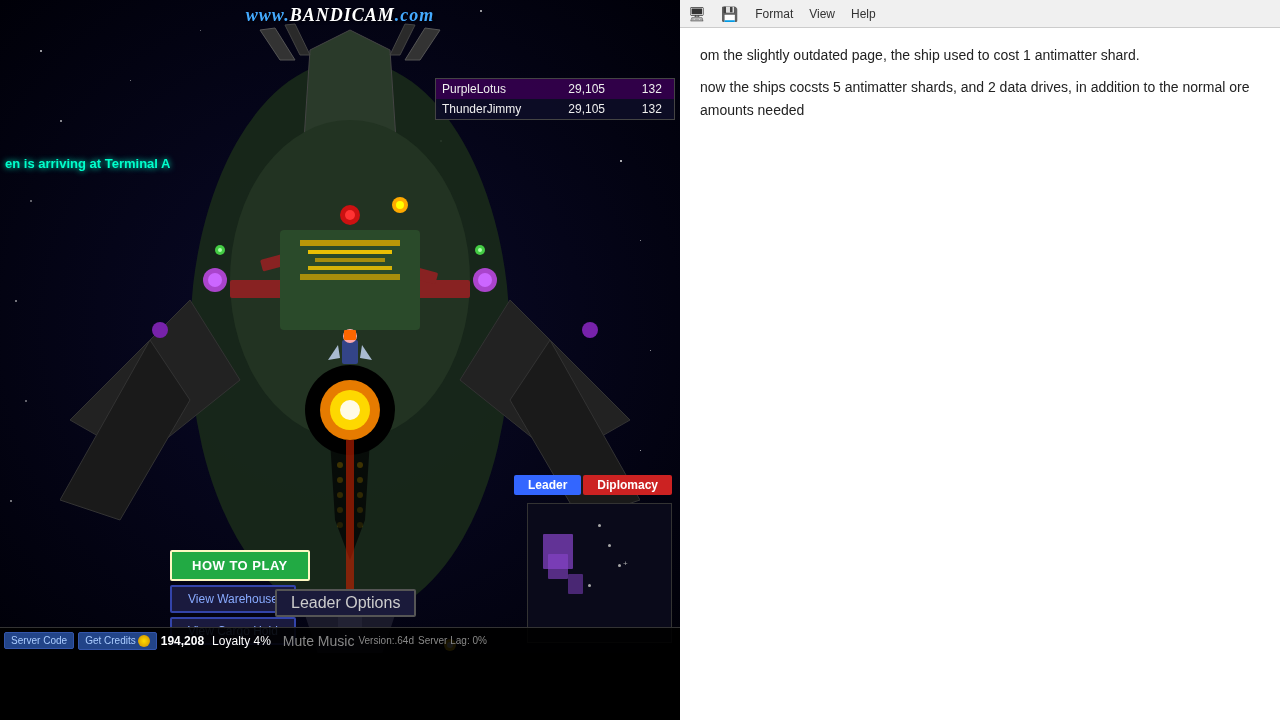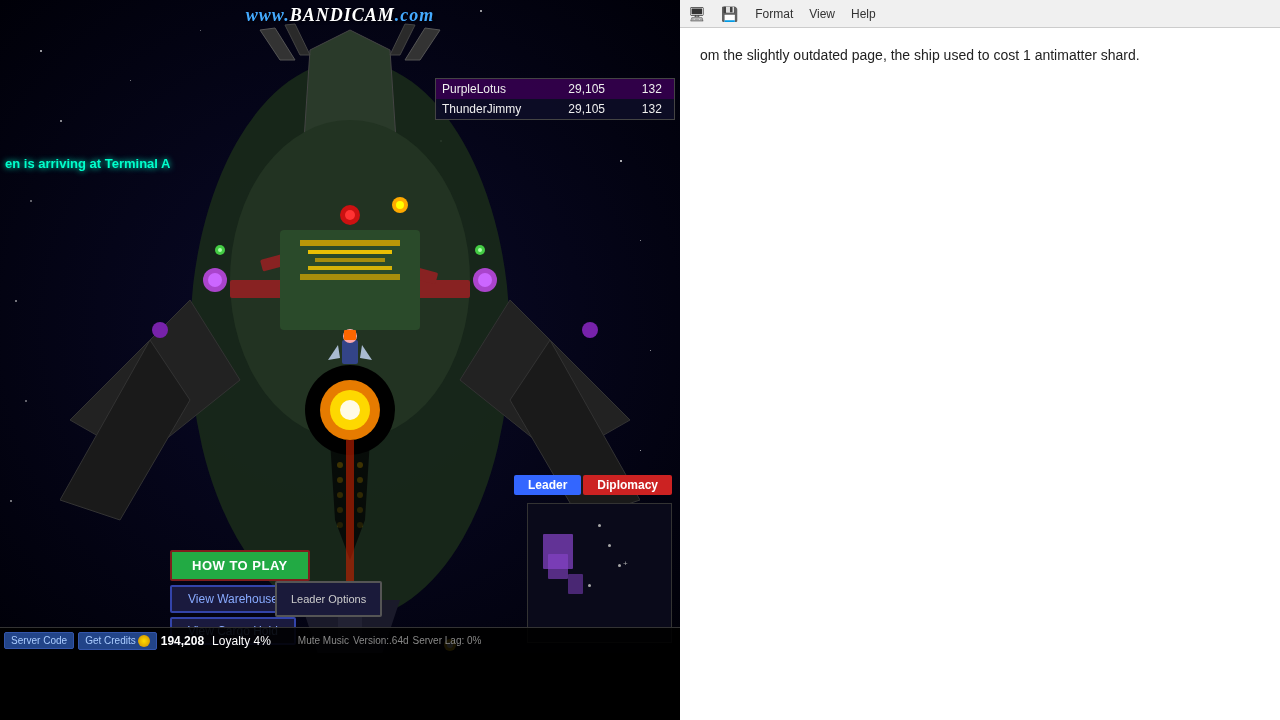--- a/index.html
+++ b/index.html
@@ -144,21 +144,21 @@
       left: 170px;
       display: flex;
       flex-direction: column;
       gap: 4px;
       align-items: flex-start;
     }
 
     #how-to-play-btn {
       background: #22aa44;
       color: #fff;
-      border: 2px solid #7f1d1d;
+      border: 2px solid #fef9c3;
       padding: 6px 20px;
       font-size: 13px;
       font-weight: bold;
       cursor: pointer;
       border-radius: 2px;
       letter-spacing: 0.5px;
     }
     #view-warehouse-btn {
       background: #1a1a3e;
       color: #88aaff;
@@ -179,22 +179,22 @@
     }
 
     
     #leader-options-btn {
       position: absolute;
       bottom: 36px;
       left: 275px;
       background: #1a1a3a;
       color: #ccc;
       border: 2px solid #555;
-      padding: 10px 14px;
-      font-size: 11px;
+      padding: 3px 14px;
+      font-size: 16px;
       cursor: pointer;
       border-radius: 2px;
     }
 
     
     #status-bar {
       position: absolute;
       bottom: 0;
       left: 0;
       right: 0;
@@ -241,22 +241,22 @@
       font-size: 12px;
       font-weight: bold;
     }
     #loyalty-text {
       color: #ffffff;
       font-size: 12px;
       margin-left: 4px;
     }
     #mute-btn {
       color: #888;
-      font-size: 10px;
-      margin-left: 23px;
+      font-size: 14px;
+      margin-left: 8px;
       cursor: pointer;
     }
     #version-text {
       color: #888;
       font-size: 10px;
     }
     #server-lag {
       color: #888;
       font-size: 10px;
     }
@@ -527,14 +527,15 @@
 <div id="browser-panel">
   <div id="browser-toolbar">
     <span style="font-size:14px;">🖥</span>
     <span style="font-size:14px;">💾</span>
     <span class="browser-menu-item">Format</span>
     <span class="browser-menu-item">View</span>
     <span class="browser-menu-item">Help</span>
   </div>
   <div id="browser-content">
     <p>om the slightly outdated page, the ship used to cost 1 antimatter shard.</p>
+    <p>now the ships cocsts 5 antimatter shards, and 2 data drives, in addition to the normal ore amounts needed</p>
   </div>
 </div>
 
 </body></html>

